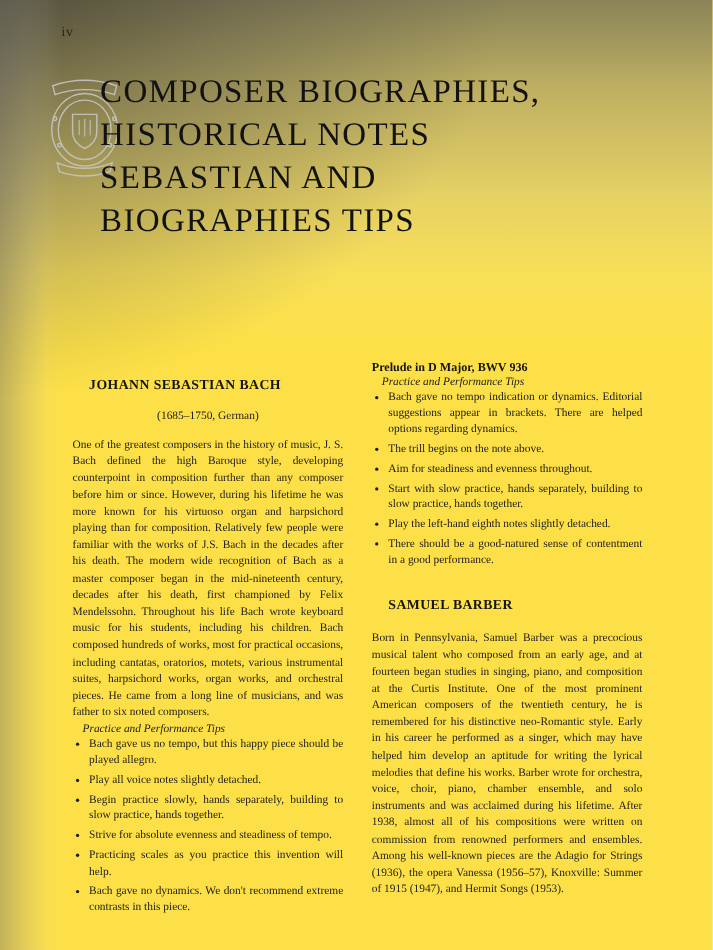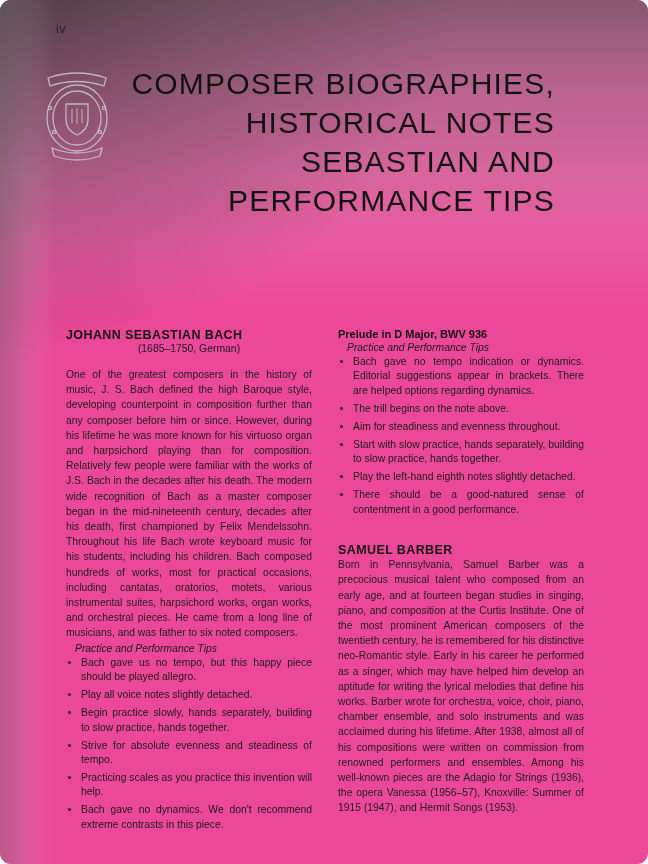--- a/index.html
+++ b/index.html
@@ -1,24 +1,23 @@
 <!DOCTYPE html>
 <html><head>
 <meta charset="utf-8">
 <style>
   html, body { margin: 0; padding: 0; background: #ffffff; }
   .page {
     position: relative;
     width: 648px;
     height: 864px;
-    background: #ec4899;
+    background: #fde047;
     overflow: hidden;
-    font-family: Liberation Sans, sans-serif;
+    font-family: Liberation Serif, serif;
     color: #1c1c1c;
-    border-radius: 11px;
   }
   
   .shade-top {
     position: absolute; top: 0; left: 0; width: 100%; height: 315px;
     background: linear-gradient(to bottom,
       rgba(95,95,95,0.72) 0%,
       rgba(125,125,125,0.50) 25%,
       rgba(170,170,170,0.30) 55%,
       rgba(215,215,215,0.12) 78%,
       rgba(255,255,255,0) 100%);
@@ -43,39 +42,39 @@
   }
   .page-number {
     position: absolute; top: 22px; left: 56px;
     font-size: 12.5px; color: #262626; letter-spacing: 0.5px;
   }
   .crest {
     position: absolute; top: 64px; left: 38px;
     opacity: 0.85;
   }
   .title-block {
-    position: absolute; top: 64px; left: 60px; width: 495px;
-    text-align: right; color: #121212;
+    position: absolute; top: 64px; left: 91px; width: 495px;
+    text-align: left; color: #121212;
   }
   .title-line {
     font-size: 30px; letter-spacing: 1.2px; line-height: 1.3;
     font-weight: 400;
   }
   .title-and {
     font-size: 14.5px; letter-spacing: 2.5px; margin: 9px 0 7px;
     font-weight: 400;
   }
   .columns {
     position: absolute; top: 328px; left: 66px; right: 64px;
     display: flex; gap: 26px;
   }
   .col { flex: 1; min-width: 0; }
   .composer-name {
     font-size: 12.5px; font-weight: bold; letter-spacing: 0.4px;
-    margin: 0; color: #161616;
+    margin: 15px; color: #161616;
   }
   .composer-dates {
     font-size: 10.4px; margin: 1px 0 13px; text-align: center;
   }
   .bio {
     font-size: 10.35px; line-height: 1.47; text-align: justify;
     margin: 0 0 0; color: #1e1e1e;
   }
   .piece-title {
     font-size: 11px; font-weight: bold; margin: 16px 0 0; color: #141414;
@@ -121,21 +120,21 @@
       <circle cx="66" cy="44" r="1.6"></circle>
       <circle cx="16" cy="68" r="1.6"></circle>
       <circle cx="62" cy="68" r="1.6"></circle>
     </svg>
   </div>
 
   <div class="title-block">
     <div class="title-line">COMPOSER BIOGRAPHIES,</div>
     <div class="title-line">HISTORICAL NOTES</div>
     <div class="title-line">SEBASTIAN AND</div>
-    <div class="title-line">PERFORMANCE TIPS</div>
+    <div class="title-line">BIOGRAPHIES TIPS</div>
   </div>
 
   <div class="columns">
 
     <div class="col">
       <h3 class="composer-name">JOHANN SEBASTIAN BACH</h3>
       <div class="composer-dates">(1685–1750, German)</div>
       <p class="bio">One of the greatest composers in the history of music, J. S. Bach defined the high Baroque style, developing counterpoint in composition further than any composer before him or since. However, during his lifetime he was more known for his virtuoso organ and harpsichord playing than for composition. Relatively few people were familiar with the works of J.S. Bach in the decades after his death. The modern wide recognition of Bach as a master composer began in the mid-nineteenth century, decades after his death, first championed by Felix Mendelssohn. Throughout his life Bach wrote keyboard music for his students, including his children. Bach composed hundreds of works, most for practical occasions, including cantatas, oratorios, motets, various instrumental suites, harpsichord works, organ works, and orchestral pieces. He came from a long line of musicians, and was father to six noted composers.</p>
 
       <div class="tips-label">Practice and Performance Tips</div>

